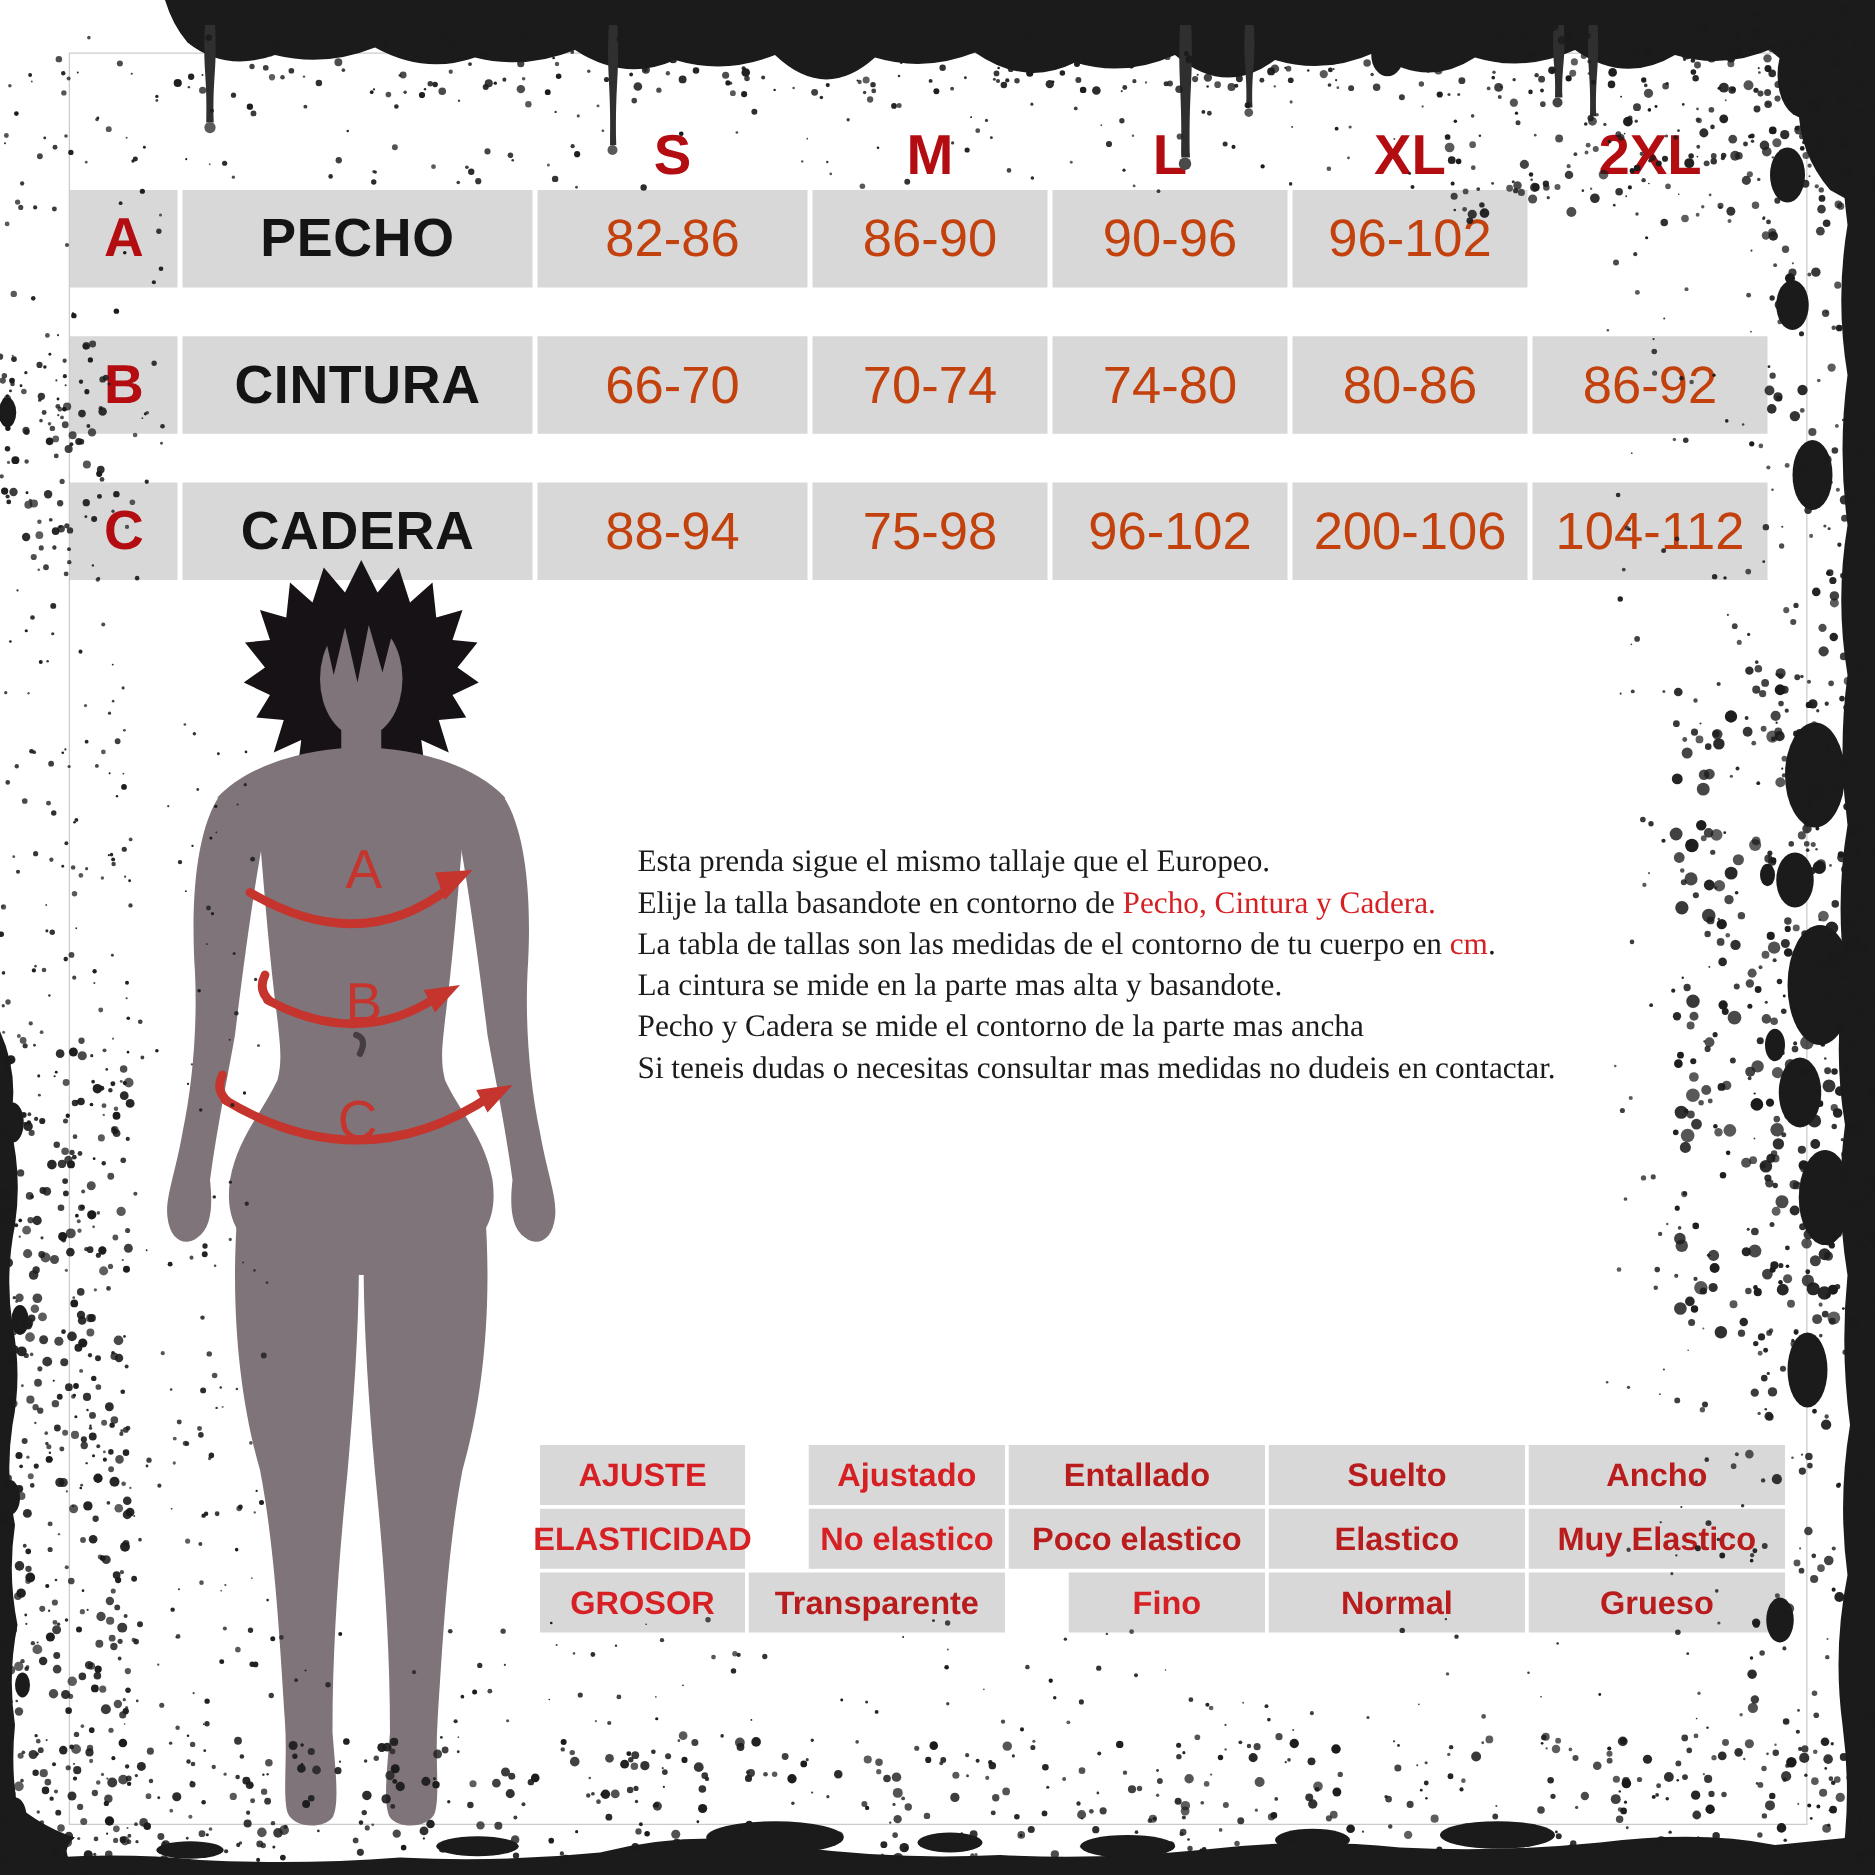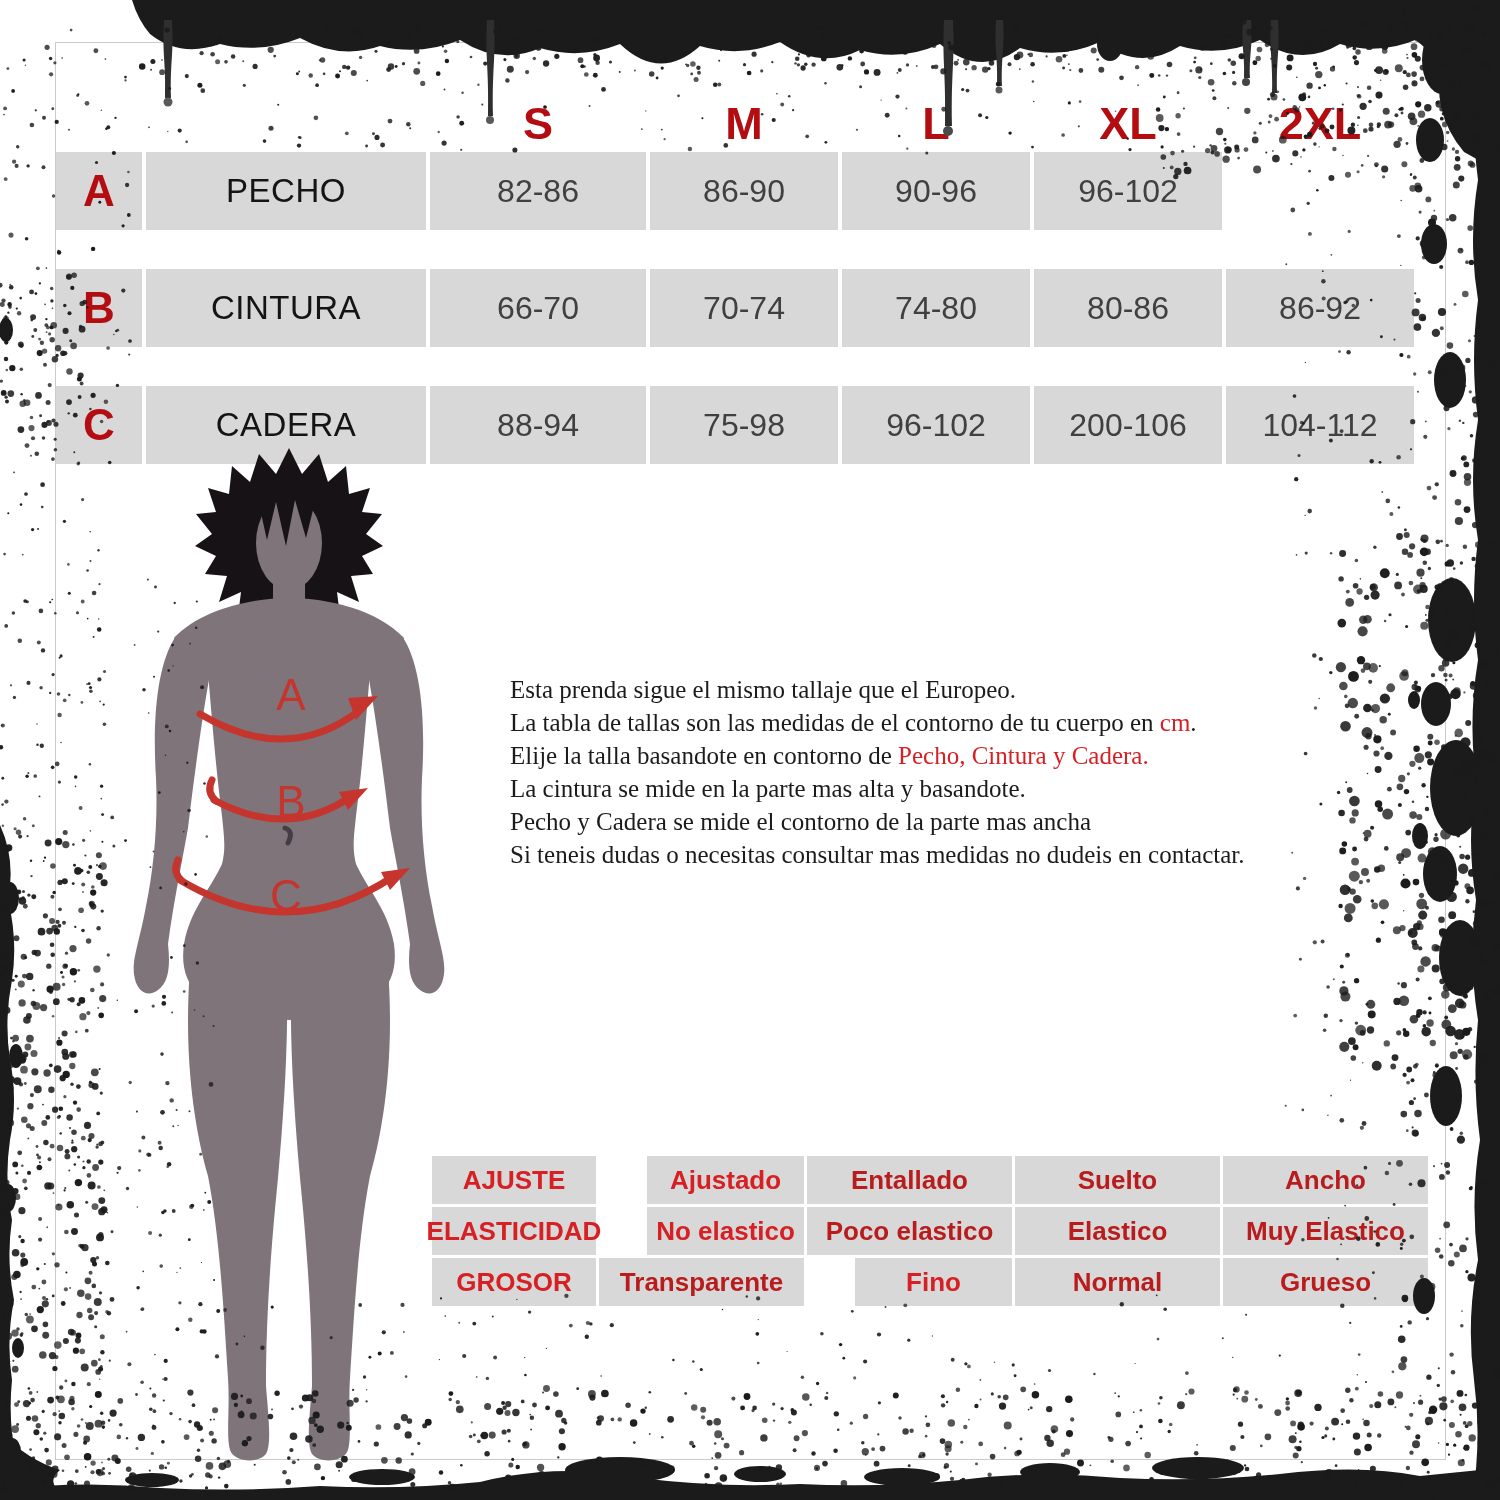--- a/index.html
+++ b/index.html
@@ -16,22 +16,22 @@
   .size-table{
     left:56px;top:95px;z-index:1;display:grid;
     grid-template-columns:86px 280px 216px 188px 188px 188px 188px;
     grid-template-rows:57px 78px 39px 78px 39px 78px;
     column-gap:4px;
   }
   .hd{display:flex;align-items:flex-end;justify-content:center;padding-bottom:2px;
       font-weight:700;font-size:45px;color:var(--accent-dark-red,#b30d12);}
   .cell{background:var(--cell-gray,#d8d8d8);display:flex;align-items:center;justify-content:center;}
   .letter{color:var(--accent-dark-red,#b30d12);font-weight:700;font-size:44px;}
-  .lbl{font-weight:400;font-size:33px;color:#141414;letter-spacing:.5px;}
-  .val{font-size:32px;color:#404040;}
+  .lbl{font-weight:700;font-size:43px;color:#141414;letter-spacing:.5px;}
+  .val{font-size:42px;color:#c2410c;}
   .c1{grid-column:1}.c2{grid-column:2}.c3{grid-column:3}.c4{grid-column:4}
   .c5{grid-column:5}.c6{grid-column:6}.c7{grid-column:7}
   .r1{grid-row:1}.r2{grid-row:2}.r4{grid-row:4}.r6{grid-row:6}
 
   
   .notes{left:510px;top:673px;width:940px;z-index:1;
          font-size:25px;line-height:33px;color:#1b1b1b;font-family:Liberation Serif, serif;}
   .red{color:var(--accent-red,#d62024);}
 
   
@@ -141,22 +141,22 @@
     </g>
     <g fill="#c5352e" font-size="44" text-anchor="middle">
       <text x="161" y="262">A</text>
       <text x="161" y="369">B</text>
       <text x="156" y="463">C</text>
     </g>
   </svg>
 
   <div class="abs notes">
     <div><span>Esta prenda sigue el mismo tallaje que el Europeo.</span></div>
+    <div><span>Elije la talla basandote en contorno de </span><span class="red">Pecho, Cintura y Cadera.</span></div>
     <div><span>La tabla de tallas son las medidas de el contorno de tu cuerpo en </span><span class="red">cm</span><span>.</span></div>
-    <div><span>Elije la talla basandote en contorno de </span><span class="red">Pecho, Cintura y Cadera.</span></div>
     <div><span>La cintura se mide en la parte mas alta y basandote.</span></div>
     <div><span>Pecho y Cadera se mide el contorno de la parte mas ancha</span></div>
     <div><span>Si teneis dudas o necesitas consultar mas medidas no dudeis en contactar.</span></div>
   </div>
 
   <div class="abs props-table">
     <div class="pcell pred">AJUSTE</div>
     <div class="pcell pred">Ajustado</div>
     <div class="pcell">Entallado</div>
     <div class="pcell">Suelto</div>

